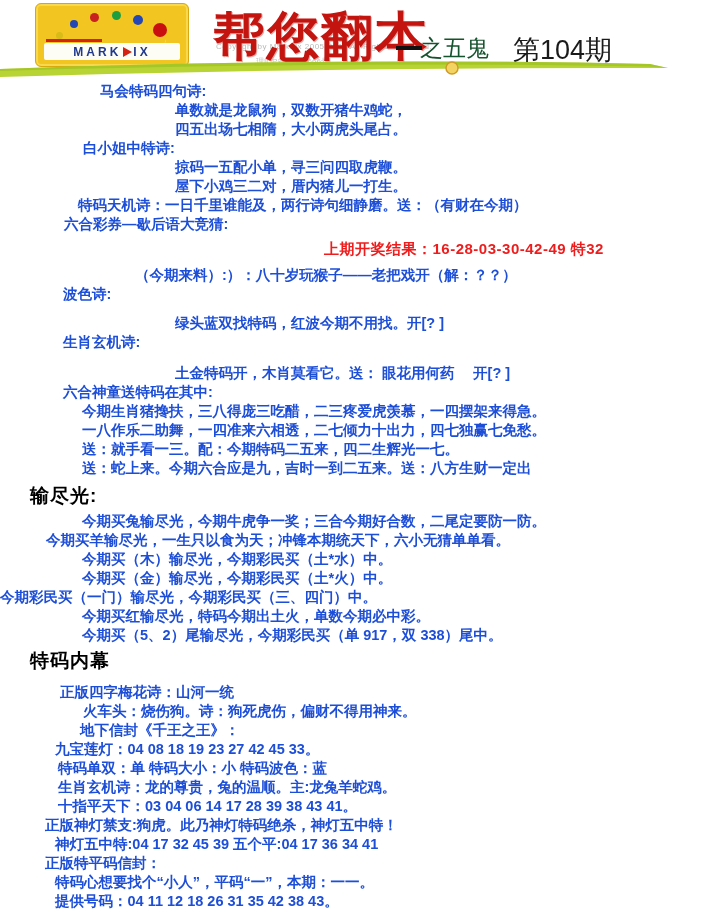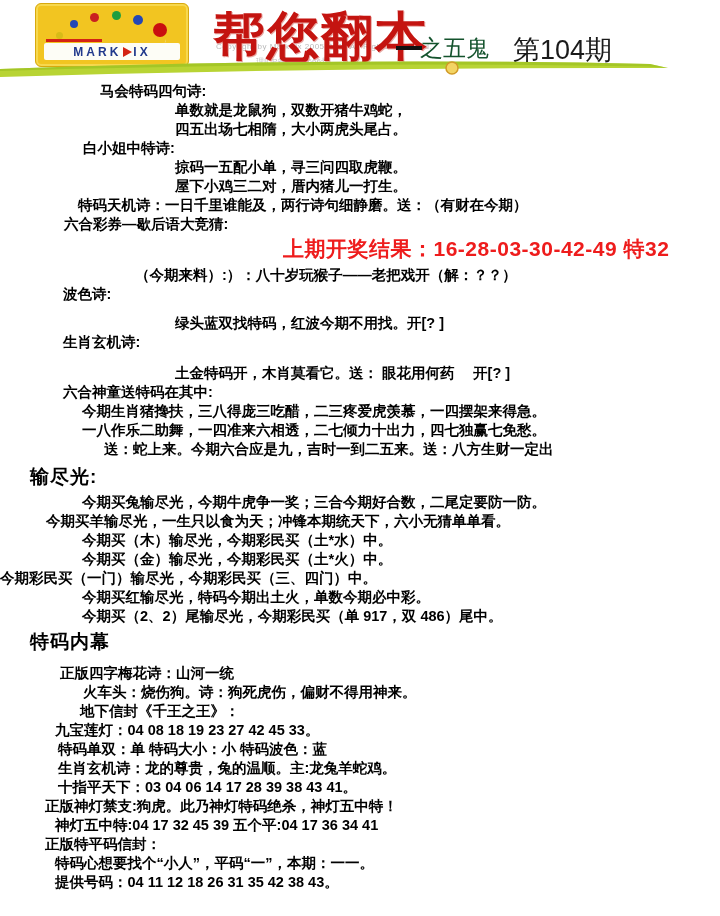--- a/index.html
+++ b/index.html
@@ -62,26 +62,27 @@
     font-size:8px;color:#b9b9b9;letter-spacing:.5px;white-space:nowrap;
   }
   .fineprint2{
     position:absolute;left:256px;top:56px;
     font-size:8px;color:#c2c2c2;white-space:nowrap;
   }
   .swoosh{position:absolute;left:0;top:56px;width:720px;height:26px;}
   
   .body-lines{position:absolute;top:82px;left:0;width:720px;}
   .line{
-    font-size:14.5px;line-height:19px;font-weight:700;color:#000000;
+    font-size:14.5px;line-height:19px;font-weight:700;color:#1d4ed8;
     white-space:nowrap;
   }
   .line.red{
-    color:#ee1c1c;font-size:21px;line-height:30px;font-weight:600;
+    color:#ee1c1c;font-size:15px;line-height:30px;font-weight:600;
     letter-spacing:.5px;
+    margin-left:41px;
   }
   .line.h2{
     font-size:19px;line-height:24px;font-weight:700;color:#000;
     letter-spacing:1px;
   }
 </style>
 </head>
 <body>
 
 <div class="header">
@@ -133,29 +134,30 @@
     <div class="line" style="padding-left: 64px;">六合彩券—歇后语大竞猜:</div>
     <div class="line red" style="padding-left: 283px;">上期开奖结果：16-28-03-30-42-49  特32</div>
     <div class="line" style="padding-left: 135px; margin-top: 2px;">（今期来料）:）：八十岁玩猴子——老把戏开（解：？？）</div>
     <div class="line" style="padding-left: 63px;">波色诗:</div>
     <div class="line" style="padding-left: 175px; margin-top: 10px;">绿头蓝双找特码，红波今期不用找。开[? ]</div>
     <div class="line" style="padding-left: 63px;">生肖玄机诗:</div>
     <div class="line" style="padding-left: 175px; margin-top: 12px;">土金特码开，木肖莫看它。送： 眼花用何药　 开[? ]</div>
     <div class="line" style="padding-left: 63px;">六合神童送特码在其中:</div>
     <div class="line" style="padding-left: 82px;">今期生肖猪搀扶，三八得庞三吃醋，二三疼爱虎羡慕，一四摆架来得急。</div>
     <div class="line" style="padding-left: 82px;">一八作乐二助舞，一四准来六相透，二七倾力十出力，四七独赢七免愁。</div>
-    <div class="line" style="padding-left: 104px;">送：蛇上来。今期六合应是九，吉时一到二五来。送：八方生财一定出</div>
+    <div class="line" style="padding-left: 82px;">送：就手看一三。配：今期特码二五来，四二生辉光一七。</div>
+    <div class="line" style="padding-left: 82px;">送：蛇上来。今期六合应是九，吉时一到二五来。送：八方生财一定出</div>
     <div class="line h2" style="padding-left: 30px; margin-top: 6px; margin-bottom: 4px;">输尽光:</div>
     <div class="line" style="padding-left: 82px;">今期买兔输尽光，今期牛虎争一奖；三合今期好合数，二尾定要防一防。</div>
     <div class="line" style="padding-left: 46px;">今期买羊输尽光，一生只以食为天；冲锋本期统天下，六小无猜单单看。</div>
     <div class="line" style="padding-left: 82px;">今期买（木）输尽光，今期彩民买（土*水）中。</div>
     <div class="line" style="padding-left: 82px;">今期买（金）输尽光，今期彩民买（土*火）中。</div>
     <div class="line" style="">今期彩民买（一门）输尽光，今期彩民买（三、四门）中。</div>
     <div class="line" style="padding-left: 82px;">今期买红输尽光，特码今期出土火，单数今期必中彩。</div>
-    <div class="line" style="padding-left: 82px;">今期买（2、2）尾输尽光，今期彩民买（单 917，双 486）尾中。</div>
+    <div class="line" style="padding-left: 82px;">今期买（5、2）尾输尽光，今期彩民买（单 917，双 338）尾中。</div>
     <div class="line h2" style="padding-left: 30px; margin-top: 4px; margin-bottom: 10px;">特码内幕</div>
     <div class="line" style="padding-left: 60px;">正版四字梅花诗：山河一统</div>
     <div class="line" style="padding-left: 83px;">火车头：烧伤狗。诗：狗死虎伤，偏财不得用神来。</div>
     <div class="line" style="padding-left: 80px;">地下信封《千王之王》：</div>
     <div class="line" style="padding-left: 55px;">九宝莲灯：04 08 18 19 23 27 42 45 33。</div>
     <div class="line" style="padding-left: 58px;">特码单双：单 特码大小：小 特码波色：蓝</div>
     <div class="line" style="padding-left: 58px;">生肖玄机诗：龙的尊贵，兔的温顺。主:龙兔羊蛇鸡。</div>
     <div class="line" style="padding-left: 58px;">十指平天下：03 04 06 14 17 28 39 38 43 41。</div>
     <div class="line" style="padding-left: 45px;">正版神灯禁支:狗虎。此乃神灯特码绝杀，神灯五中特！</div>
     <div class="line" style="padding-left: 55px;">神灯五中特:04 17 32 45 39 五个平:04 17 36 34 41</div>

